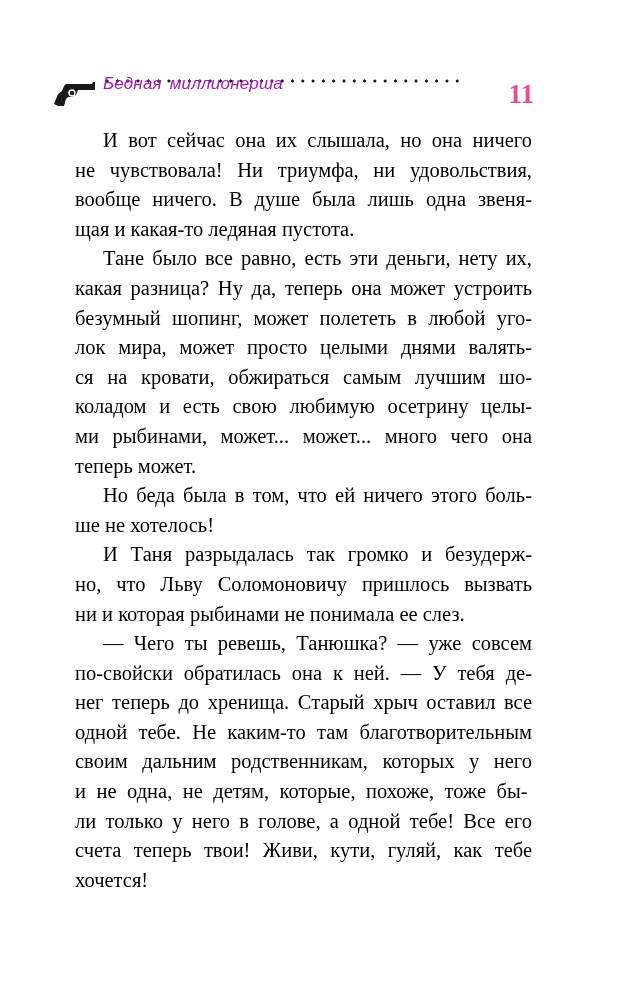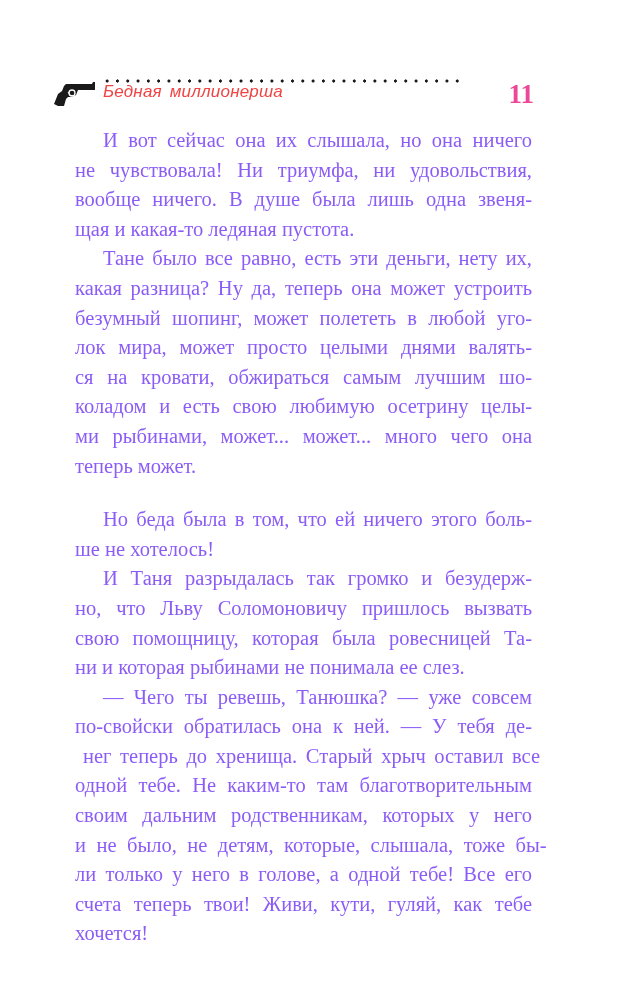--- a/index.html
+++ b/index.html
@@ -33,25 +33,25 @@
       top: 78px;
       width: 360px;
       height: 6px;
       background-image: radial-gradient(circle, #1a1a1a 1.4px, transparent 1.8px);
       background-size: 10.3px 6px;
       background-repeat: repeat-x;
     }
     .running-title {
       position: absolute;
       left: 103px;
-      top: 82px;
+      top: 74px;
       font-family: "Liberation Sans", sans-serif;
       font-style: italic;
       font-size: 17px;
-      color: #ef4444;
+      color: #a21caf;
       letter-spacing: 0.2px;
       word-spacing: 3px;
     }
     .page-number {
       position: absolute;
       left: 494px;
       top: 79px;
       width: 40px;
       text-align: right;
       font-family: "Liberation Serif", serif;
@@ -60,21 +60,21 @@
       color: #ec4899;
       line-height: 30px;
     }
     .body-text {
       position: absolute;
       left: 75px;
       top: 126px;
       width: 457px;
       font-family: "Liberation Serif", serif;
       font-size: 20.5px;
-      color: #8b5cf6;
+      color: #000000;
     }
     .line {
       display: block;
       height: 29.6px;
       line-height: 29.6px;
       white-space: nowrap;
       text-align: justify;
       text-align-last: justify;
     }
     .line.indent {
@@ -104,28 +104,27 @@
     <span class="line" style="white-space: nowrap; word-spacing: 6.84152px; text-align: left; text-align-last: left;">вообще ничего. В душе была лишь одна звеня-</span>
     <span class="line last">щая и какая-то ледяная пустота.</span>
     <span class="line indent" style="white-space: nowrap; word-spacing: 2.91211px; text-align: left; text-align-last: left;">Тане было все равно, есть эти деньги, нету их,</span>
     <span class="line" style="white-space: nowrap; word-spacing: 3.55357px; text-align: left; text-align-last: left;">какая разница? Ну да, теперь она может устроить</span>
     <span class="line" style="white-space: nowrap; word-spacing: 6.13802px; text-align: left; text-align-last: left;">безумный шопинг, может полететь в любой уго-</span>
     <span class="line" style="white-space: nowrap; word-spacing: 7.73958px; text-align: left; text-align-last: left;">лок мира, может просто целыми днями валять-</span>
     <span class="line" style="white-space: nowrap; word-spacing: 8.60677px; text-align: left; text-align-last: left;">ся на кровати, обжираться самым лучшим шо-</span>
     <span class="line" style="white-space: nowrap; word-spacing: 7.55469px; text-align: right; text-align-last: left;">коладом и есть свою любимую осетрину целы-</span>
     <span class="line" style="white-space: nowrap; word-spacing: 8.42188px; text-align: left; text-align-last: left;">ми рыбинами, может... может... много чего она</span>
     <span class="line last">теперь может.</span>
-    <span class="line indent" style="white-space: nowrap; word-spacing: 3.10243px; text-align: left; text-align-last: left; margin-top: 24px;">Но беда была в том, что ей ничего этого боль-</span>
+    <span class="line indent" style="white-space: nowrap; word-spacing: 3.10243px; text-align: left; text-align-last: left;">Но беда была в том, что ей ничего этого боль-</span>
     <span class="line last">ше не хотелось!</span>
     <span class="line indent" style="white-space: nowrap; word-spacing: 7.69531px; text-align: left; text-align-last: left;">И Таня разрыдалась так громко и безудерж-</span>
     <span class="line" style="white-space: nowrap; word-spacing: 9.72813px; text-align: left; text-align-last: left;">но, что Льву Соломоновичу пришлось вызвать</span>
-    <span class="line" style="white-space: nowrap; word-spacing: 8.25px; text-align: left; text-align-last: left;">свою помощницу, которая была ровесницей Та-</span>
     <span class="line last">ни и которая рыбинами не понимала ее слез.</span>
     <span class="line indent" style="white-space: nowrap; word-spacing: 5.17411px; text-align: left; text-align-last: left;">— Чего ты ревешь, Танюшка? — уже совсем</span>
     <span class="line" style="white-space: nowrap; word-spacing: 5.70312px; text-align: left; text-align-last: left;">по-свойски обратилась она к ней. — У тебя де-</span>
-    <span class="line" style="white-space: nowrap; word-spacing: 3.47768px; text-align: left; text-align-last: left; margin-left: 8px;">нег теперь до хренища. Старый хрыч оставил все</span>
+    <span class="line" style="white-space: nowrap; word-spacing: 3.47768px; text-align: left; text-align-last: left;">нег теперь до хренища. Старый хрыч оставил все</span>
     <span class="line" style="white-space: nowrap; word-spacing: 6.11875px; text-align: right; text-align-last: left;">одной тебе. Не каким-то там благотворительным</span>
     <span class="line" style="white-space: nowrap; word-spacing: 9.3875px; text-align: left; text-align-last: left;">своим дальним родственникам, которых у него</span>
-    <span class="line" style="white-space: nowrap; word-spacing: 5.3457px; text-align: left; text-align-last: left;">и не было, не детям, которые, слышала, тоже бы-</span>
+    <span class="line" style="white-space: nowrap; word-spacing: 5.3457px; text-align: left; text-align-last: left;">и не одна, не детям, которые, похоже, тоже бы-</span>
     <span class="line" style="white-space: nowrap; word-spacing: 4.19531px; text-align: left; text-align-last: left;">ли только у него в голове, а одной тебе! Все его</span>
     <span class="line" style="white-space: nowrap; word-spacing: 7.25893px; text-align: left; text-align-last: left;">счета теперь твои! Живи, кути, гуляй, как тебе</span>
     <span class="line last">хочется!</span>
   </div>
 
 </body></html>

